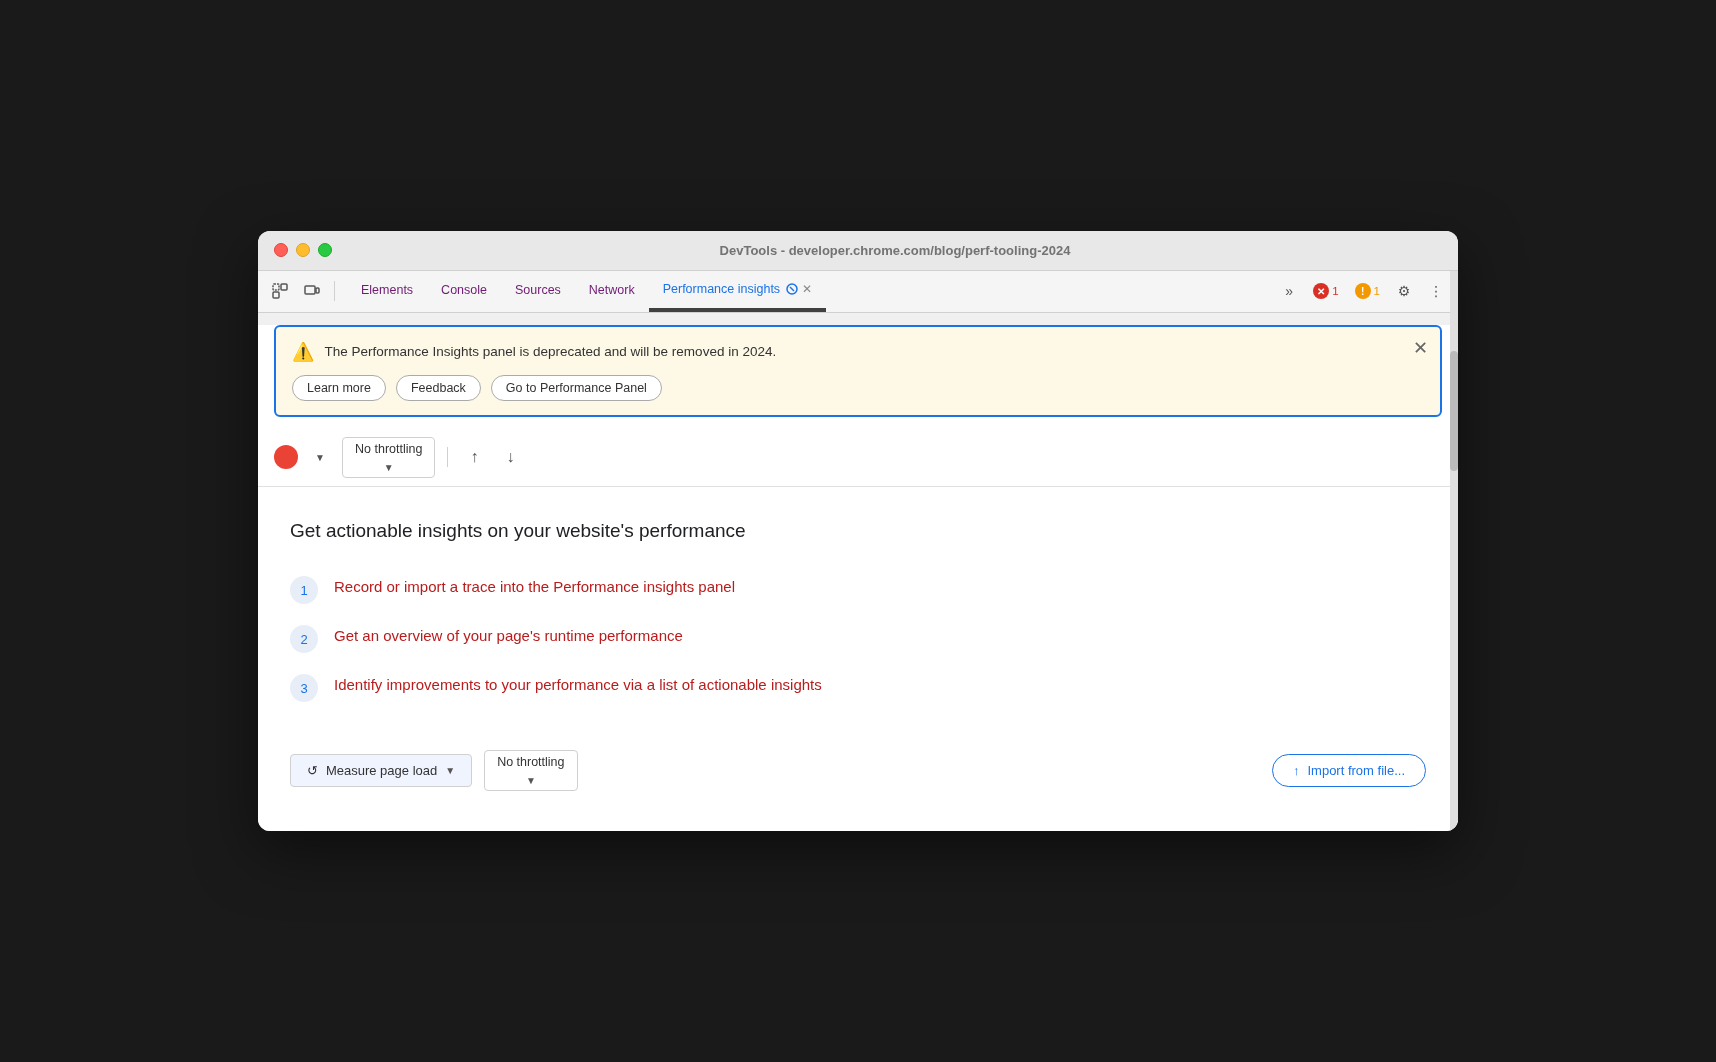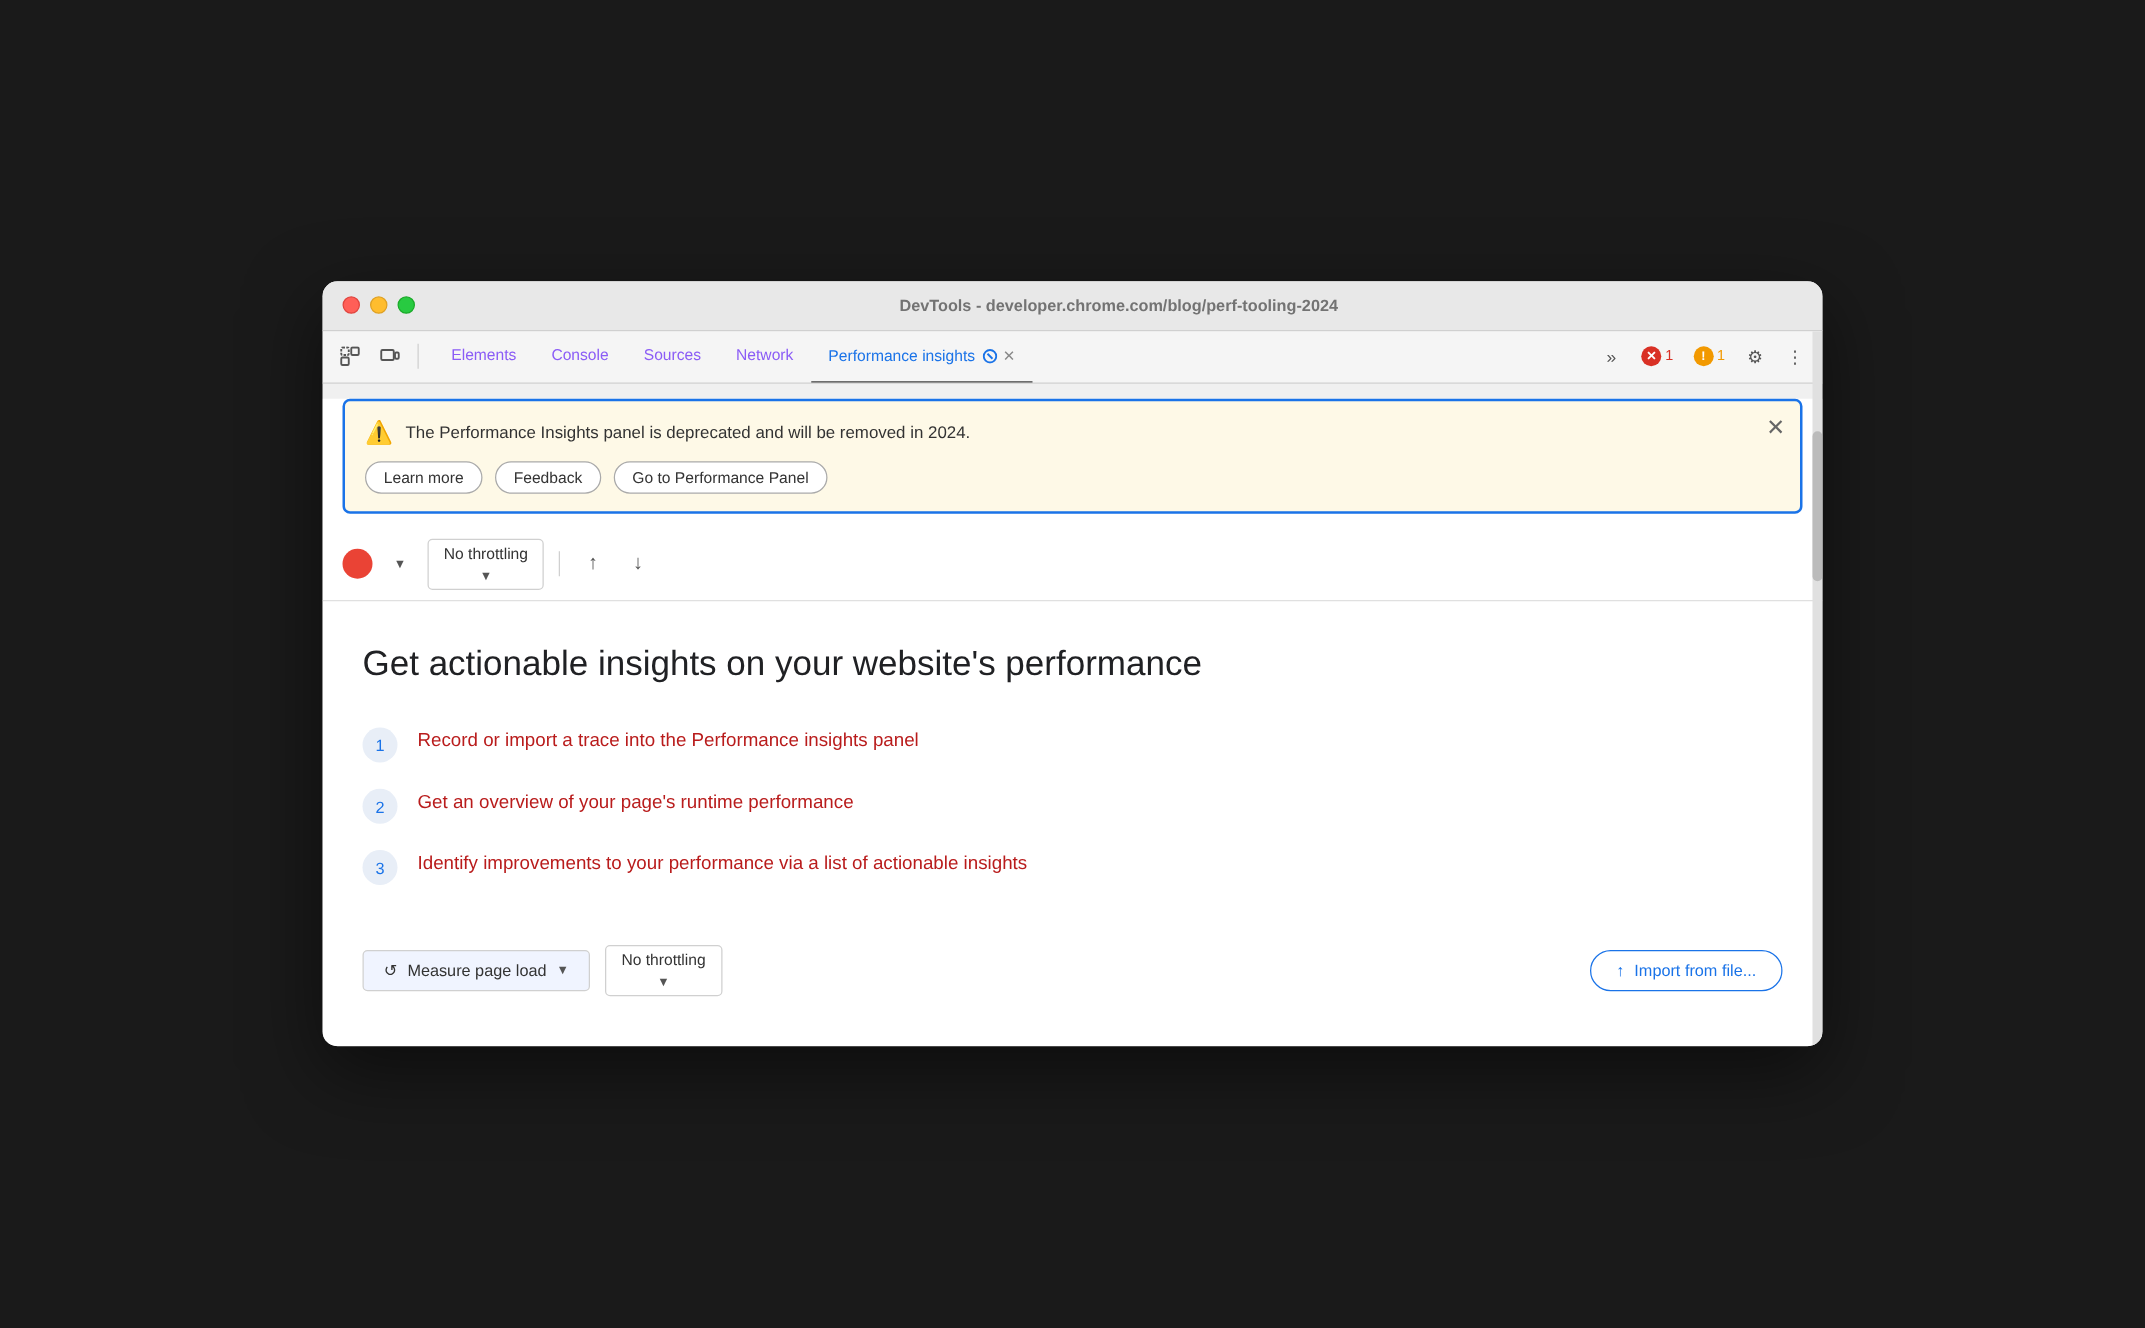--- a/index.html
+++ b/index.html
@@ -76,29 +76,29 @@
       display: flex;
       align-items: stretch;
       flex: 1;
       height: 100%;
       gap: 0;
     }
     .tab {
       padding: 0 14px;
       font-size: 12.5px;
       cursor: pointer;
-      color: #8b5cf6;
+      color: #701a75;
       display: flex;
       align-items: center;
       border-bottom: 2px solid transparent;
       white-space: nowrap;
     }
     .tab.active {
       color: #1a73e8;
-      border-bottom: 1px solid #404040;
+      border-bottom: 4px solid #404040;
       text-align: center;
     }
     .tab-bar-right {
       display: flex;
       align-items: center;
       gap: 4px;
       margin-left: auto;
     }
     .badge {
       display: flex;
@@ -217,21 +217,21 @@
       cursor: pointer;
       color: #555;
       font-size: 16px;
       background: none;
       border: none;
     }
     .content-area {
       padding: 32px 32px 40px;
     }
     .main-title {
-      font-size: 28px;
+      font-size: 19px;
       font-weight: 400;
       color: #202124;
       margin-bottom: 32px;
       line-height: 1.3;
     }
     .steps-list {
       list-style: none;
       margin-bottom: 48px;
     }
     .step-item {

